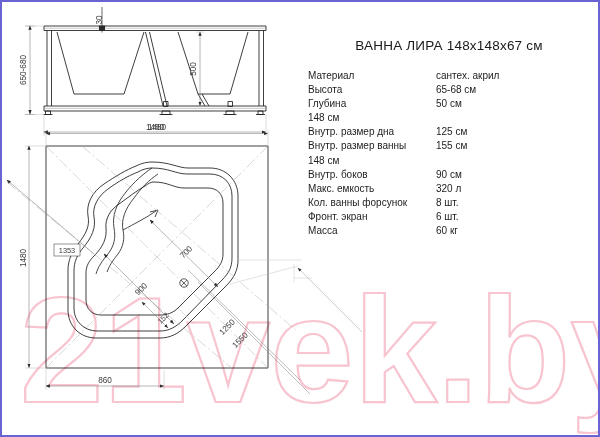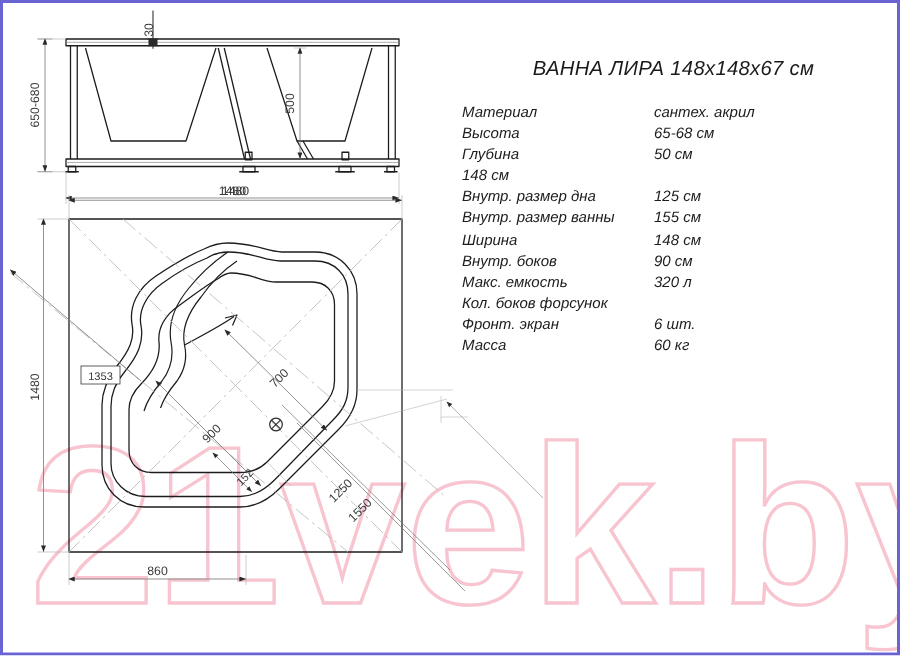--- a/index.html
+++ b/index.html
@@ -37,21 +37,20 @@
     stroke-width: 2.2;
   }
 
   
   #spec-panel {
     position: absolute;
     left: 306px;
     top: 36px;
     width: 282px;
     z-index: 8;
-    font-style: italic;
   }
   #spec-title {
     font-size: 13.5px;
     color: #1a1a1a;
     text-align: center;
     letter-spacing: .2px;
     margin-bottom: 16px;
     white-space: nowrap;
   }
   .spec-row {
@@ -334,33 +333,33 @@
         </div>
         <div class="spec-row">
           <div class="spec-label">Внутр. размер дна</div>
           <div class="spec-value">125 см</div>
         </div>
         <div class="spec-row">
           <div class="spec-label">Внутр. размер ванны</div>
           <div class="spec-value">155 см</div>
         </div>
         <div class="spec-row">
-          <div class="spec-label">Ширина</div>
           <div class="spec-value">148 см</div>
         </div>
         <div class="spec-row">
           <div class="spec-label">Внутр. боков</div>
           <div class="spec-value">90 см</div>
         </div>
         <div class="spec-row">
           <div class="spec-label">Макс. емкость</div>
           <div class="spec-value">320 л</div>
         </div>
         <div class="spec-row">
-          <div class="spec-label">Кол. боков форсунок</div>
+          <div class="spec-label">Кол. ванны форсунок</div>
+          <div class="spec-value">8 шт.</div>
         </div>
         <div class="spec-row">
           <div class="spec-label">Фронт. экран</div>
           <div class="spec-value">6 шт.</div>
         </div>
         <div class="spec-row">
           <div class="spec-label">Масса</div>
           <div class="spec-value">60 кг</div>
         </div>
       </div>

